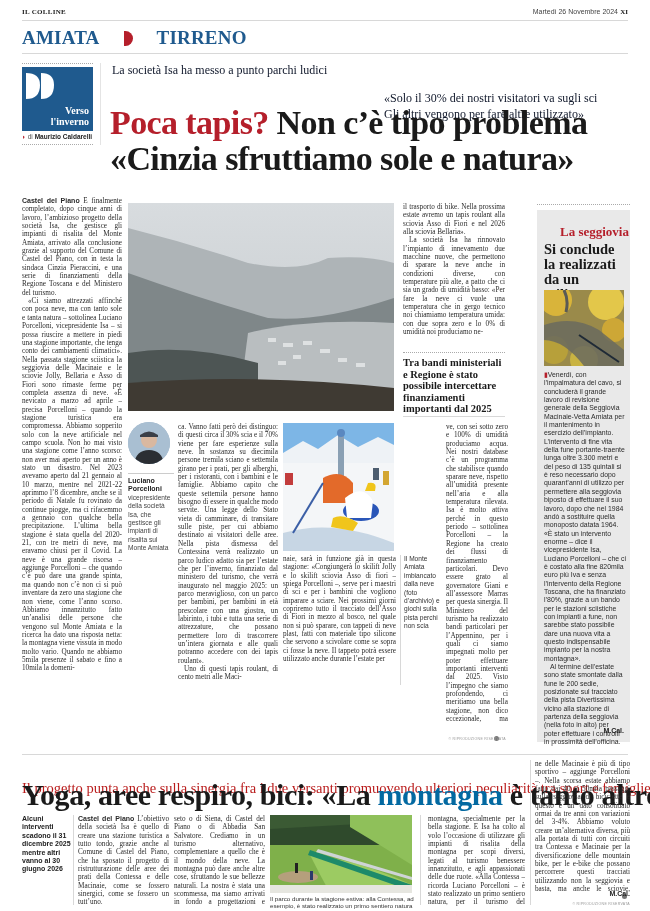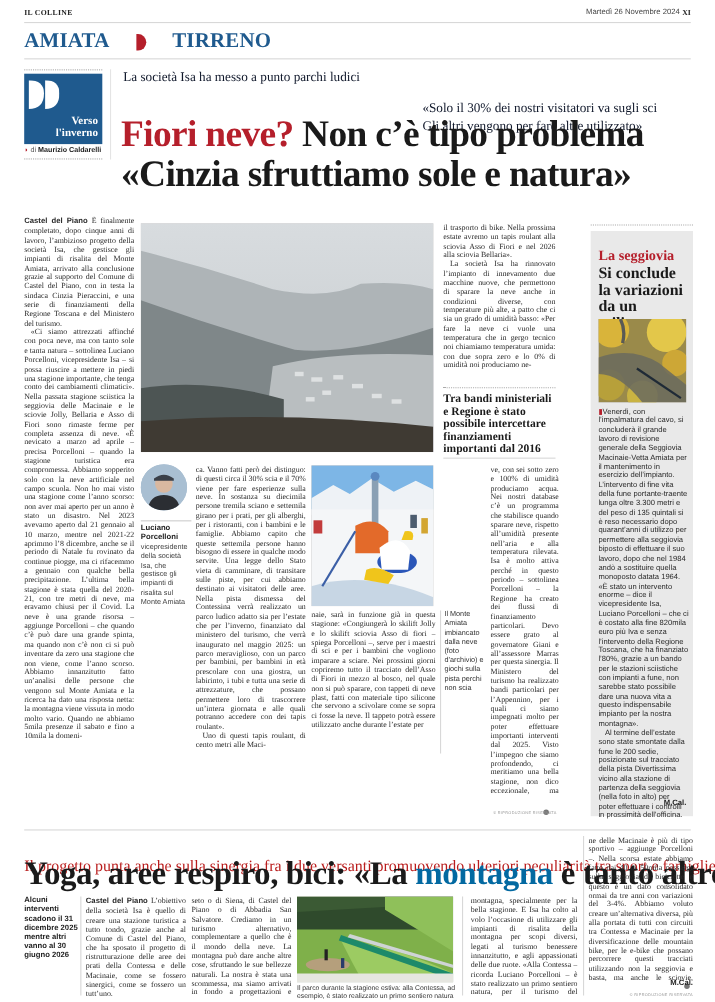--- a/index.html
+++ b/index.html
@@ -22,21 +22,21 @@
   .byline .dot { color: #b51f2b; }
   .byline .di { font-weight: normal; color: #555; }
   .dotline { border-top: 1px dotted #aaa; height: 0; }
   .kicker { font-family: "Liberation Serif", serif; font-size: 12px; line-height: 15.5px; color: #0f172a; }
   .headline { font-family: "Liberation Serif", serif; font-weight: bold; font-size: 34px; line-height: 37px; color: #1a1a1a; letter-spacing: -0.6px; white-space: nowrap; }
   .headline .red { color: #b51f2b; }
   .photo { background: #ccc; overflow: hidden; }
   .caption { font-family: "Liberation Sans", sans-serif; font-size: 6.6px; line-height: 8.4px; color: #333; }
   .vrule { background: #d8d8d8; width: 1px; }
   .sidebox { background: #e9e9e9; }
-  .sb-kicker { font-family: "Liberation Serif", serif; font-weight: bold; font-size: 13px; color: #b51f2b; }
+  .sb-kicker { font-family: "Liberation Serif", serif; font-weight: bold; font-size: 13px; color: #b51f2b; margin-left: 16px; }
   .sb-title { font-family: "Liberation Serif", serif; font-weight: bold; font-size: 14.5px; line-height: 15px; color: #1a1a1a; }
   .sb-text { font-family: "Liberation Sans", sans-serif; font-size: 6.9px; line-height: 8.35px; color: #2a2a2a; }
   .sb-text p { text-indent: 6px; }
   .sb-text p.first { text-indent: 0; }
   .sb-text .bul { color: #b51f2b; }
   .subhead { font-family: "Liberation Serif", serif; font-weight: bold; font-size: 10.5px; line-height: 11.5px; color: #1a1a1a; }
   .sig { font-family: "Liberation Sans", sans-serif; font-weight: bold; font-size: 7px; text-align: right; }
   .copyright { font-family: "Liberation Sans", sans-serif; font-size: 3.5px; color: #999; letter-spacing: 0.3px; text-align: right; }
   .bottom-kicker { font-family: "Liberation Serif", serif; font-size: 14.5px; color: #b91c1c; white-space: nowrap; margin-top: 20px; }
   .bottom-headline { font-family: "Liberation Serif", serif; font-weight: bold; font-size: 30px; color: #1a1a1a; white-space: nowrap; letter-spacing: -0.4px; }
@@ -84,21 +84,21 @@
 
 <div class="abs kicker" style="left:112px; top:63px; width:268px;">
   <div>La società Isa ha messo a punto parchi ludici</div>
 </div>
 <div class="abs kicker" style="left:384px; top:63px; width:250px;margin-top:28px;">
   <div>«Solo il 30% dei nostri visitatori va sugli sci</div>
   <div>Gli altri vengono per fare altre utilizzato»</div>
 </div>
 
 <div class="abs headline" style="left:110px; top:104px;">
-  <span class="red">Fiori neve?</span>
+  <span class="red">Poca tapis?</span>
   <span>Non c’è tipo problema</span>
 </div>
 <div class="abs headline" style="left:110px; top:140px;">«Cinzia sfruttiamo sole e natura»</div>
 
 <div class="abs body-text" style="left:22px; top:197px; width:100px; height:545px; overflow:hidden;">
   <p class="first"><span class="dateline">Castel del Piano</span> <span>È finalmente completato, dopo cinque anni di lavoro, l’ambizioso progetto della società Isa, che gestisce gli impianti di risalita del Monte Amiata, arrivato alla conclusione grazie al supporto del Comune di Castel del Piano, con in testa la sindaca Cinzia Pieraccini, e una serie di finanziamenti della Regione Toscana e del Ministero del turismo.</span></p>
   <p>«Ci siamo attrezzati affinché con poca neve, ma con tanto sole e tanta natura – sottolinea Luciano Porcelloni, vicepresidente Isa – si possa riuscire a mettere in piedi una stagione importante, che tenga conto dei cambiamenti climatici». Nella passata stagione sciistica la seggiovia delle Macinaie e le sciovie Jolly, Bellaria e Asso di Fiori sono rimaste ferme per completa assenza di neve. «È nevicato a marzo ad aprile – precisa Porcelloni – quando la stagione turistica era compromessa. Abbiamo sopperito solo con la neve artificiale nel campo scuola. Non ho mai visto una stagione come l’anno scorso: non aver mai aperto per un anno è stato un disastro. Nel 2023 avevamo aperto dal 21 gennaio al 10 marzo, mentre nel 2021-22 aprimmo l’8 dicembre, anche se il periodo di Natale fu rovinato da continue piogge, ma ci rifacemmo a gennaio con qualche bella precipitazione. L’ultima bella stagione è stata quella del 2020-21, con tre metri di neve, ma eravamo chiusi per il Covid. La neve è una grande risorsa – aggiunge Porcelloni – che quando c’è può dare una grande spinta, ma quando non c’è non ci si può inventare da zero una stagione che non viene, come l’anno scorso. Abbiamo innanzitutto fatto un’analisi delle persone che vengono sul Monte Amiata e la ricerca ha dato una risposta netta: la montagna viene vissuta in modo molto vario. Quando ne abbiamo 5mila presenze il sabato e fino a 10mila la domeni-</p>
 </div>
 
 <div class="abs photo" style="left:128px; top:203px; width:266px; height:208px;">
@@ -173,35 +173,35 @@
 </div>
 
 <div class="abs vrule" style="left:400px; top:555px; height:130px;"></div>
 <div class="abs caption" style="left:404px; top:555px; width:38px;">Il Monte Amiata imbiancato dalla neve (foto d’archivio) e giochi sulla pista perchi non scia</div>
 
 <div class="abs body-text" style="left:403px; top:203px; width:102px; height:140px; overflow:hidden;">
   <p class="first">il trasporto di bike. Nella prossima estate avremo un tapis roulant alla sciovia Asso di Fiori e nel 2026 alla sciovia Bellaria».</p>
   <p>La società Isa ha rinnovato l’impianto di innevamento due macchine nuove, che permettono di sparare la neve anche in condizioni diverse, con temperature più alte, a patto che ci sia un grado di umidità basso: «Per fare la neve ci vuole una temperatura che in gergo tecnico noi chiamiamo temperatura umida: con due sopra zero e lo 0% di umidità noi produciamo ne-</p>
 </div>
 <div class="abs dotline" style="left:403px; top:352px; width:102px;"></div>
-<div class="abs subhead" style="left:403px; top:357px; width:104px;">Tra bandi ministeriali e Regione è stato possibile intercettare finanziamenti importanti dal 2016</div>
+<div class="abs subhead" style="left:403px; top:357px; width:104px;">Tra bandi ministeriali e Regione è stato possibile intercettare finanziamenti importanti dal 2025</div>
 <div class="abs rule" style="left:403px; top:416px; width:102px;"></div>
 <div class="abs body-text" style="left:446px; top:421px; width:62px; height:0;"></div>
 <div class="abs body-text" style="left:446px; top:423px; width:62px; height:300px; overflow:hidden;">
   <p class="first">ve, con sei sotto zero e 100% di umidità produciamo acqua. Nei nostri database c’è un programma che stabilisce quando sparare neve, rispetto all’umidità presente nell’aria e alla temperatura rilevata. Isa è molto attiva perché in questo periodo – sottolinea Porcelloni – la Regione ha creato dei flussi di finanziamento particolari. Devo essere grato al governatore Giani e all’assessore Marras per questa sinergia. Il Ministero del turismo ha realizzato bandi particolari per l’Appennino, per i quali ci siamo impegnati molto per poter effettuare importanti interventi dal 2025. Visto l’impegno che siamo profondendo, ci meritiamo una bella stagione, non dico eccezionale, ma almeno media. Ci vuole un buon inverno per riempire di soddisfazione il nostro bellissimo progetto. La scuola di sci è pronta, l’Isa è pronta, gli alberghi sono pronti, manca solo la neve per far sì che l’Amiata e la nostra società possano sopravvivere».</p>
 </div>
 <div class="abs" style="left:494px; top:726px;"><span class="endmark"></span></div>
 <div class="abs copyright" style="left:446px; top:737px; width:60px;">© RIPRODUZIONE RISERVATA</div>
 
 <div class="abs dotline" style="left:537px; top:204px; width:93px;"></div>
 <div class="abs sidebox" style="left:537px; top:210px; width:93px; height:532px;">
   <div class="sb-kicker" style="position:absolute; left:7px; top:14px;">La seggiovia</div>
   <div class="sb-title" style="position:absolute; left:7px; top:32px; width:82px;">
     <div>Si conclude</div>
-    <div>la variazioni</div>
+    <div>la realizzati</div>
     <div>da un milione</div>
   </div>
   <div class="photo" style="position:absolute; left:7px; top:80px; width:80px; height:76px;">
     <svg width="80" height="76" viewBox="0 0 80 76" preserveAspectRatio="none">
       <rect width="80" height="76" fill="#9a8a4a"></rect>
       <circle cx="12" cy="10" r="16" fill="#d9b43a"></circle>
       <circle cx="62" cy="12" r="18" fill="#e3c74a"></circle>
       <circle cx="70" cy="40" r="12" fill="#cda736"></circle>
       <circle cx="10" cy="60" r="14" fill="#b7a03a"></circle>
       <circle cx="40" cy="70" r="14" fill="#c9b342"></circle>

